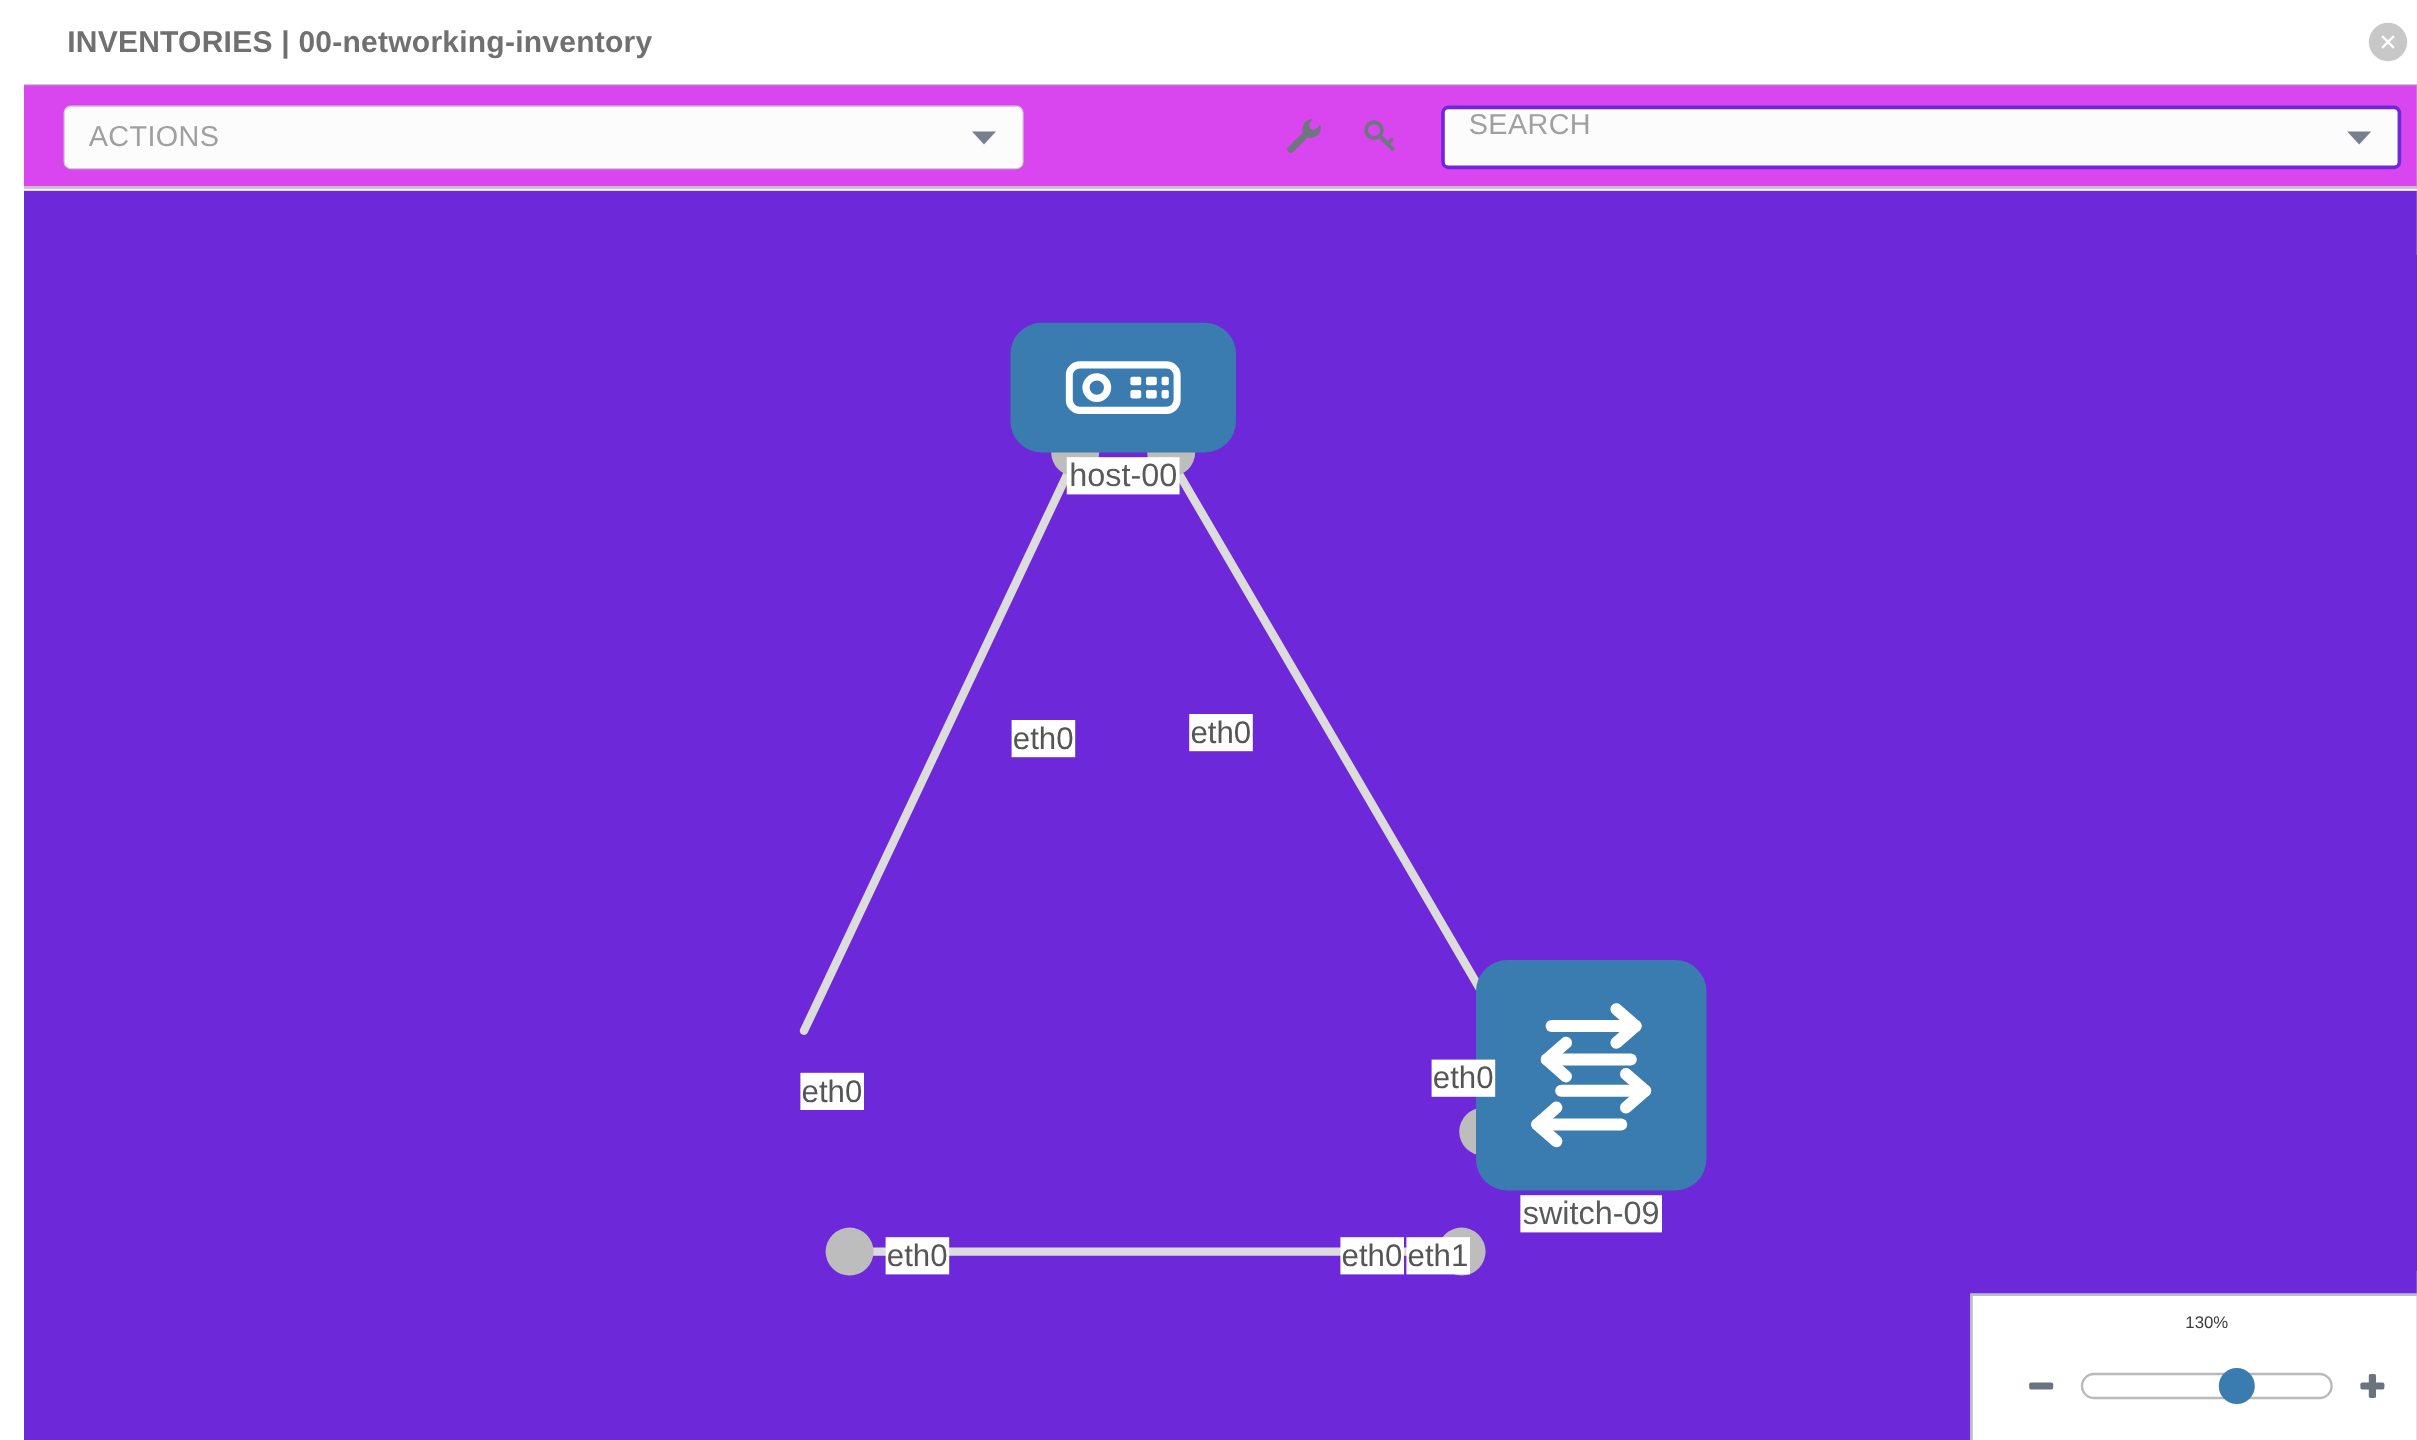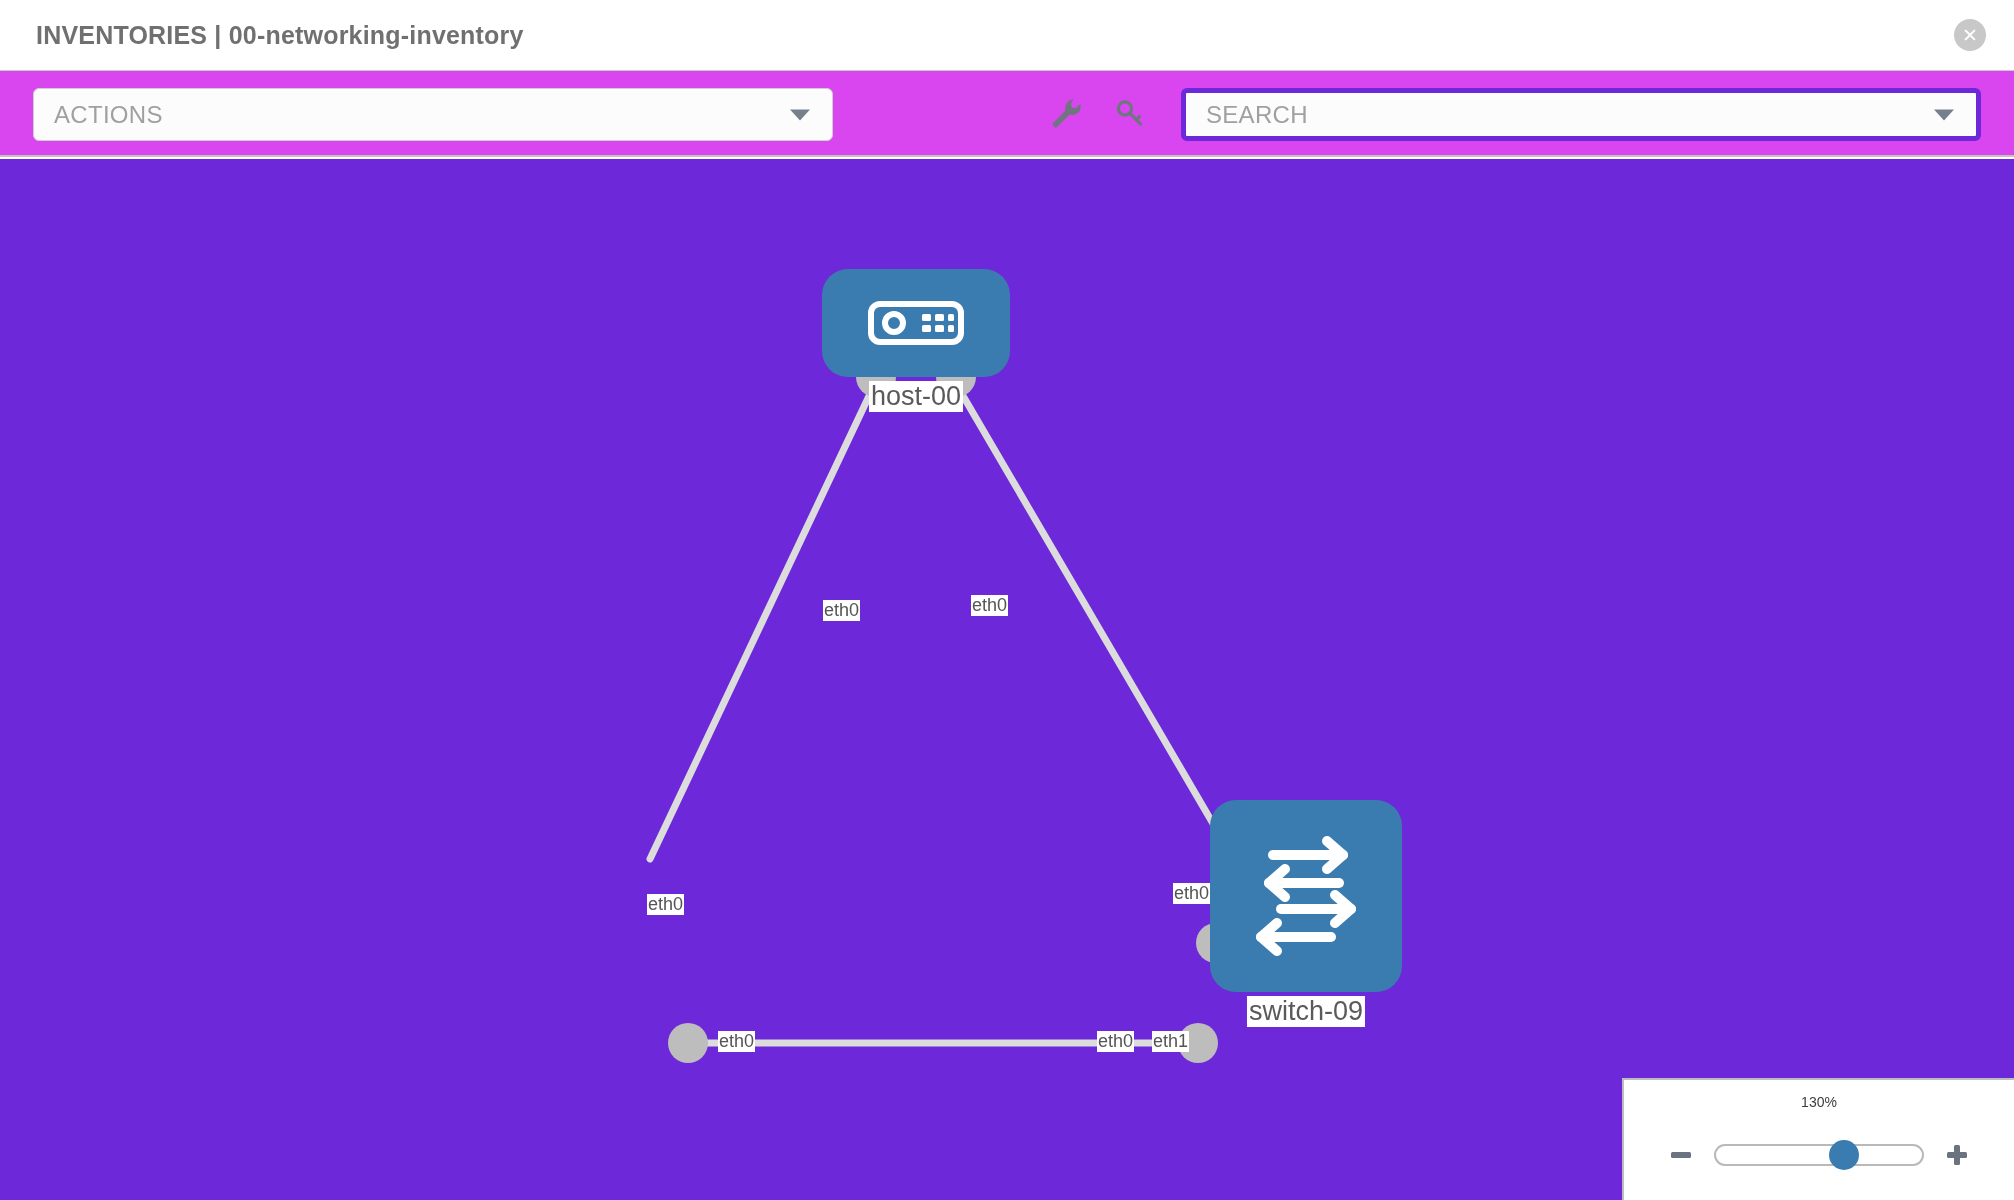--- a/index.html
+++ b/index.html
@@ -8,20 +8,21 @@
     height: 1200px;
     overflow: hidden;
     font-family: "Liberation Sans", sans-serif;
     background: #ffffff;
   }
   #app {
     position: relative;
     width: 1598px;
     height: 1200px;
     background: #ffffff;
+    margin-left: 20px;
   }
 
   
   .header {
     position: absolute;
     left: 0; top: 0;
     width: 2014px; height: 70px;
     background: #ffffff;
     display: flex;
     align-items: center;
@@ -95,24 +96,24 @@
     justify-content: center;
     cursor: pointer;
   }
   .tool-icon.wrench { left: 1046px; }
   .tool-icon.key    { left: 1110px; }
   .search-box {
     position: absolute;
     left: 1181px; top: 17px;
     width: 800px; height: 53px;
     background: #fcfcfc;
-    border: 5px solid #6d28d9;
+    border: 3px solid #6d28d9;
     border-radius: 6px;
     display: flex;
-    align-items: center;
+    align-items: flex-start;
     cursor: text;
   }
   .search-box .label {
     margin-left: 20px;
     font-size: 24px;
     color: #a0a0a0;
     letter-spacing: 0.3px;
   }
 
   
@@ -159,21 +160,21 @@
     width: 40px; height: 40px;
     border-radius: 50%;
     background: #bdbdbd;
     z-index: 2;
     cursor: pointer;
   }
 
   
   .edge-label {
     position: absolute;
-    font-size: 18px;
+    font-size: 26px;
     color: #555555;
     background: #ffffff;
     white-space: nowrap;
     padding: 0 1px;
     z-index: 5;
   }
 
   
   .zoom-panel {
     position: absolute;

